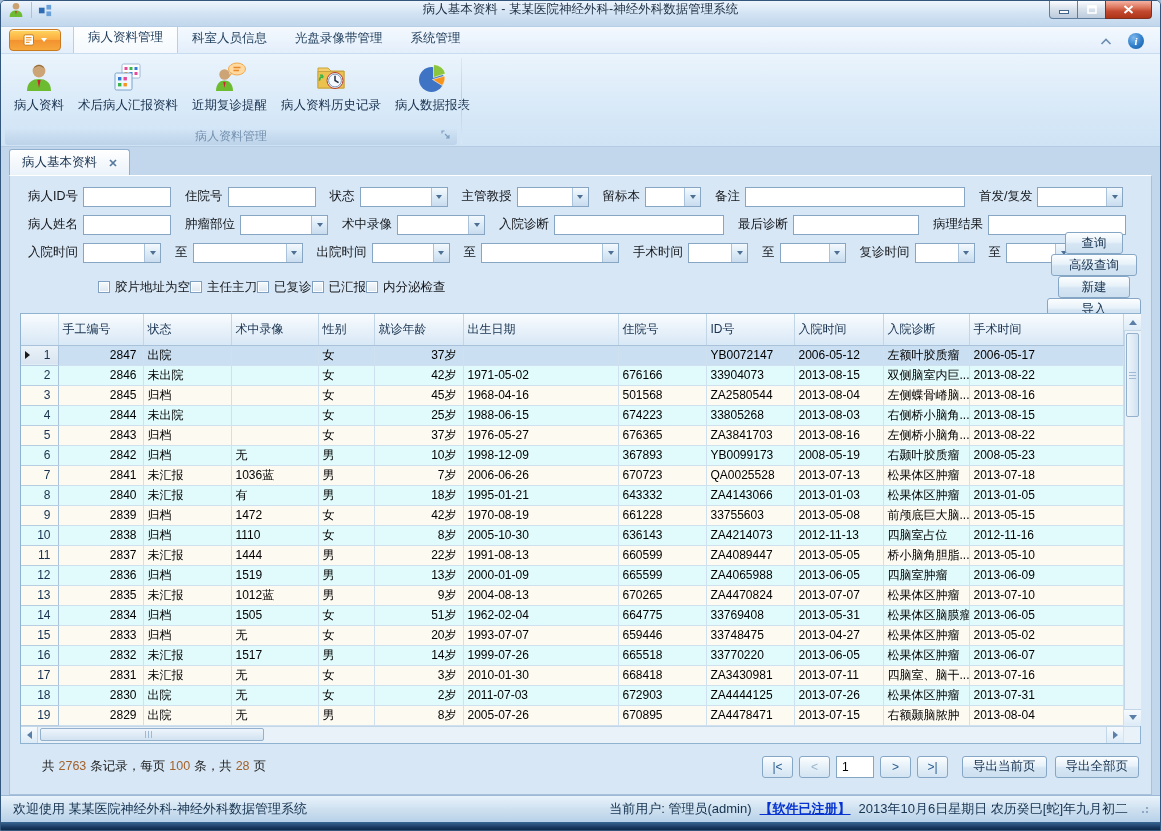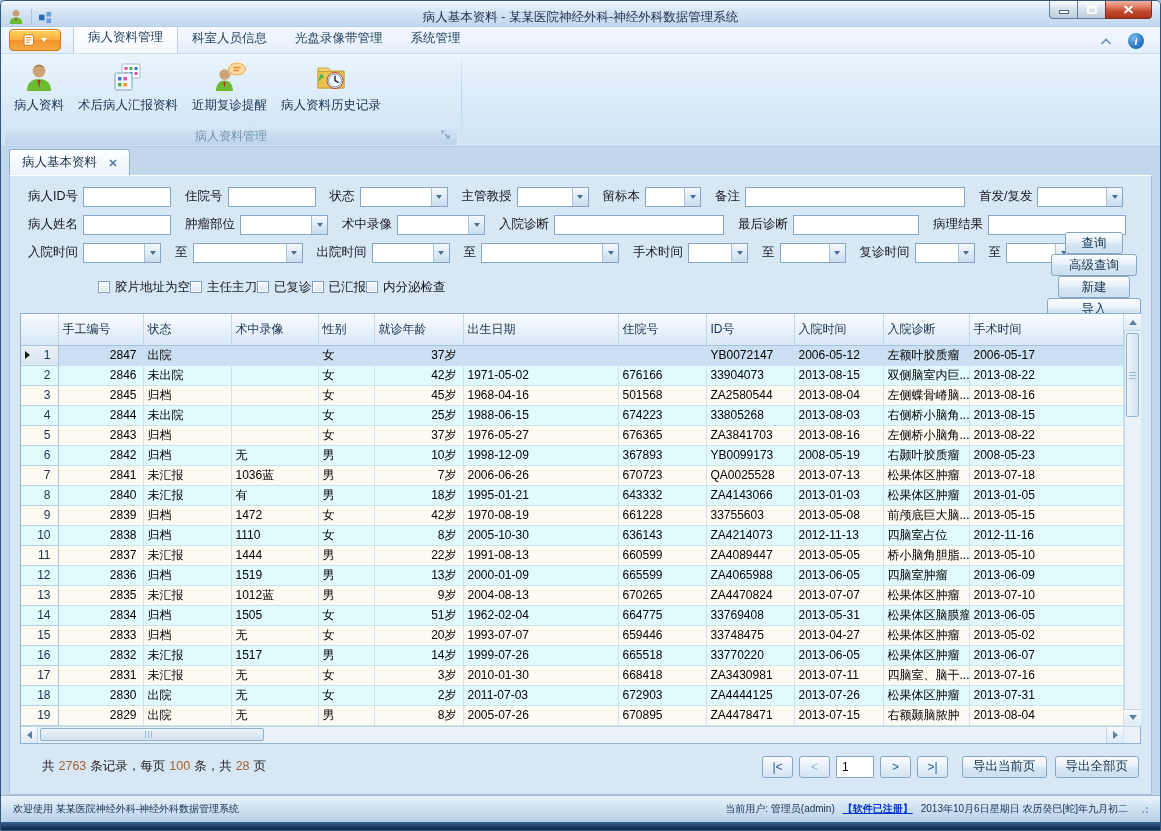--- a/index.html
+++ b/index.html
@@ -1,21 +1,21 @@
 <!DOCTYPE html>
 <html><head>
 <meta charset="utf-8">
 <style>
   *{box-sizing:border-box;}
   html,body{margin:0;padding:0;}
   body{background:#9db8d2;font-family:"Liberation Sans","DejaVu Sans",sans-serif;-webkit-font-smoothing:antialiased;}
   .window{width:1161px;height:831px;margin:0 auto;display:flex;flex-direction:column;
     border:1px solid #33567d;border-radius:5px 5px 0 0;overflow:hidden;background:#c2d7ec;}
   
-  .titlebar{height:26px;flex:0 0 26px;position:relative;display:flex;align-items:flex-end;
+  .titlebar{height:26px;flex:0 0 26px;position:relative;display:flex;align-items:flex-start;
     background:linear-gradient(#eef5fc,#d3e3f4 50%,#c1d7ec);padding:0 6px;border-bottom:1px solid #b7cfe6;}
   .title-icons{display:flex;align-items:center;gap:6px;z-index:2;}
   .ticon{display:flex;align-items:center;}
   .tb-sep{width:1px;height:16px;background:#aac3db;}
   .win-title{position:absolute;left:0;right:0;text-align:center;font-size:12.5px;color:#1d2f44;}
   .win-buttons{position:absolute;right:8px;top:0;display:flex;z-index:3;}
   .win-btn{width:29px;height:18px;border:1px solid #5f7e9f;border-top:none;margin-left:-1px;
     background:linear-gradient(#fcfdfe,#d9e2ec 45%,#bccbdb);display:flex;align-items:center;justify-content:center;}
   .win-btn:first-child{border-radius:0 0 0 4px;}
   .win-btn.close{width:47px;border-radius:0 0 4px 0;border-color:#7e3021;
@@ -119,21 +119,21 @@
   .rec-sum span{margin-right:4px;}
   .rec-sum .hl{color:#a3622b;}
   .pager{margin-left:auto;display:flex;align-items:center;}
   .pg-btn{width:31px;height:22px;margin-left:6px;display:flex;align-items:center;justify-content:center;
     border:1px solid #86a6c6;border-radius:3px;font-size:12px;color:#2a5d8f;
     background:linear-gradient(#fcfeff,#e7f1f9 45%,#d3e4f2);}
   .pg-btn.dis{color:#9ab4cc;}
   .pg-input{width:38px;height:22px;margin-left:6px;border:1px solid #86a6c6;padding:0 5px;font:inherit;font-size:12px;}
   .pg-export{margin-left:14px;}
   
-  .statusbar{height:27px;flex:0 0 27px;display:flex;align-items:center;padding:0 12px;font-size:10px;color:#15324f;
+  .statusbar{height:27px;flex:0 0 27px;display:flex;align-items:center;padding:0 12px;font-size:13px;color:#15324f;
     background:linear-gradient(#e9f3fb,#ccdfef 55%,#b8d1e9);border-top:1px solid #9cb8d4;}
   .sb-right{margin-left:auto;display:flex;align-items:center;gap:8px;}
   .sb-link{color:#0633d0;font-weight:bold;text-decoration:underline;}
   .sb-grip{width:8px;height:8px;margin-left:4px;position:relative;}
   .sb-grip::after{content:"";position:absolute;right:0;bottom:0;width:2px;height:2px;background:#8ea9c4;
     box-shadow:-4px 0 0 #8ea9c4,0 -4px 0 #8ea9c4;}
   .bottomstrip{height:8px;flex:0 0 8px;background:linear-gradient(#3a6795,#16365e 70%,#0f2a4c);}
 </style>
 </head>
 <body>
@@ -241,20 +241,28 @@
       <div class="rbtn">
         <svg width="34" height="34" viewBox="0 0 34 34">
             <path d="M4 7h10l3 3h13v17H4z" fill="#f3cf6d" stroke="#c9a33f"></path>
             <rect x="4" y="10.5" width="26" height="16.5" fill="#ecc24f" stroke="#c9a33f"></rect>
             <path d="M9 14.5c-2.2 1-3.5 3-3.6 5.2M9 14.5l-2.8-.4M9 14.5l-.6 2.6" stroke="#3bb54a" stroke-width="1.6" fill="none"></path>
             <circle cx="21" cy="19.5" r="8" fill="#f5f9ff" stroke="#b23b2e"></circle>
             <circle cx="21" cy="19.5" r="6.4" fill="none" stroke="#5b7fa6" stroke-width=".8"></circle>
             <path d="M21 14.8v4.7l3.6 2.1" stroke="#1f2d3c" stroke-width="1.5" fill="none"></path>
           </svg>
         <span>病人资料历史记录</span>
+      </div>
+      <div class="rbtn">
+        <svg width="34" height="34" viewBox="0 0 34 34">
+            <circle cx="15.5" cy="18.5" r="12.5" fill="#3f74c4"></circle>
+            <path d="M17.5 16.5V3.5a12.5 12.5 0 0 1 12 9.2z" fill="#8cc63f" stroke="#fff" stroke-width=".6"></path>
+            <path d="M16.5 18.5l12.4-3.6a12.5 12.5 0 0 1-2.6 9.7z" fill="#f7941d" stroke="#fff" stroke-width=".6"></path>
+          </svg>
+        <span>病人数据报表</span>
       </div>
     </div>
     <div class="group-label">病人资料管理</div>
     <span class="launcher">
       <svg width="9" height="9" viewBox="0 0 9 9">
           <path d="M1 3.5V1h2.5M4 4l4 4M8 5v3H5" fill="none" stroke="#7b9cbd" stroke-width="1.1"></path>
         </svg>
     </span>
     <span class="ribbon-sep"></span>
   </div>

